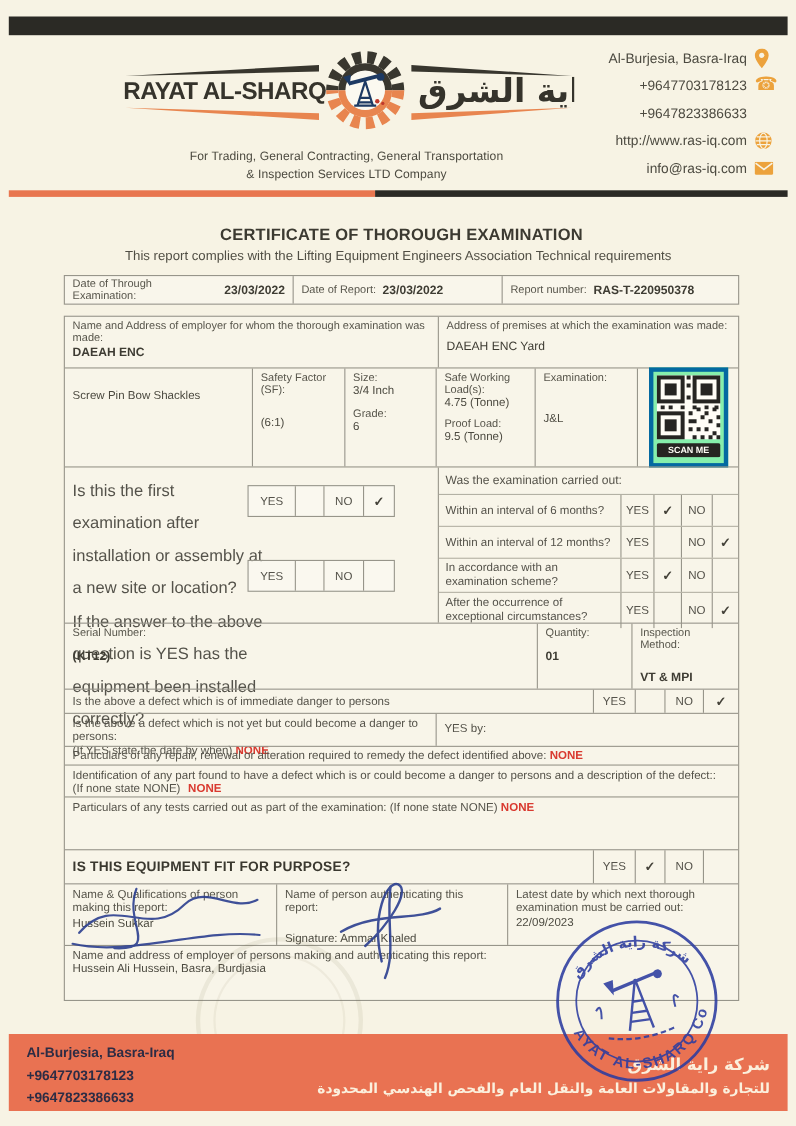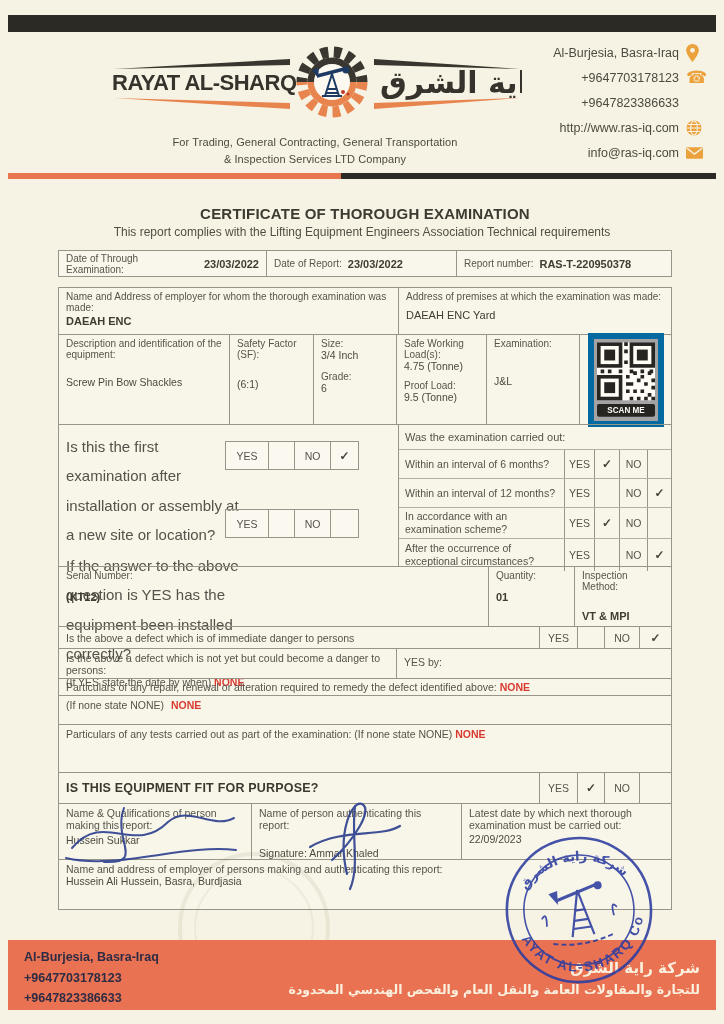--- a/index.html
+++ b/index.html
@@ -56,21 +56,21 @@
     border:4px solid rgba(130,118,82,.10);z-index:1;}
   .emboss:after{content:"";position:absolute;inset:12px;border-radius:50%;border:2px solid rgba(130,118,82,.08);}
   
   .footer{position:absolute;left:8px;right:8px;top:940px;height:70px;background:#e97252;
     display:flex;justify-content:space-between;padding:7px 16px;box-sizing:border-box;z-index:4;}
   .footer-left{font-size:12.5px;font-weight:bold;color:#2d2c44;line-height:1.65;}
   .footer-right{text-align:right;direction:rtl;color:#fbf0dd;margin-top:12px;
     font-family:"DejaVu Sans",sans-serif;}
   .footer-right .l1{font-size:15px;font-weight:bold;}
   .footer-right .l2{font-size:12.5px;font-weight:bold;margin-top:5px;}
-  .qr-card{background:#a3a3a3;border:6px solid #0369a1;padding:3px 3px 2px 3px;display:inline-block;}
+  .qr-card{background:#86efac;border:4px solid #0369a1;padding:3px 3px 2px 3px;display:inline-block;}
 </style>
 </head>
 <body>
 
 <div class="page">
 
   <div class="topbar"></div>
 
   <svg class="logo-svg" width="410" height="100" viewBox="0 0 410 100">
     <polygon points="2,35 178,25 178,31" fill="#38362e"></polygon>
@@ -181,21 +181,20 @@
         <div class="val" style="margin-top:2px">DAEAH ENC</div>
       </div>
       <div class="fcell" style="flex:1">
         <div class="lbl">Address of premises at which the examination was made:</div>
         <div class="val" style="margin-top:7px;font-weight:normal">DAEAH ENC Yard</div>
       </div>
     </div>
 
     <div class="frow" style="height:90px">
       <div class="fcell" style="width:170px">
-        <div class="lbl">Description and identification of the equipment:</div>
         <div style="margin-top:16px;color:#4c4a40">Screw Pin Bow Shackles</div>
       </div>
       <div class="fcell" style="width:84px">
         <div class="lbl">Safety Factor (SF):</div>
         <div style="margin-top:18px;color:#4c4a40">(6:1)</div>
       </div>
       <div class="fcell" style="width:83px">
         <div class="lbl">Size:</div>
         <div style="color:#4c4a40">3/4 Inch</div>
         <div class="lbl" style="margin-top:10px">Grade:</div>
@@ -326,20 +325,21 @@
 
     <div class="frow" style="height:17px">
       <div class="fcell" style="flex:1;padding-top:2px">
         <span>Particulars of any repair, renewal or alteration required to remedy the defect identified above:</span>
         <span class="none">NONE</span>
       </div>
     </div>
 
     <div class="frow" style="height:29px">
       <div class="fcell" style="flex:1">
+        <div>Identification of any part found to have a defect which is or could become a danger to persons and a description of the defect::</div>
         <div>
           <span>(If none state NONE)</span>
           <span class="none" style="margin-left:4px">NONE</span>
         </div>
       </div>
     </div>
 
     <div class="frow" style="height:48px">
       <div class="fcell" style="flex:1">
         <span>Particulars of any tests carried out as part of the examination: (If none state NONE)</span>

